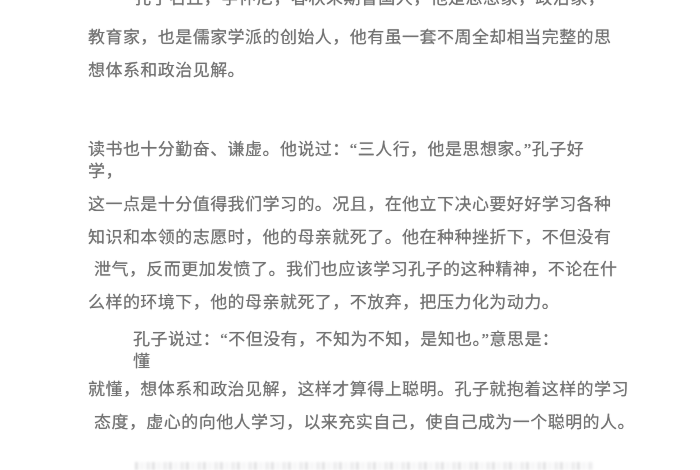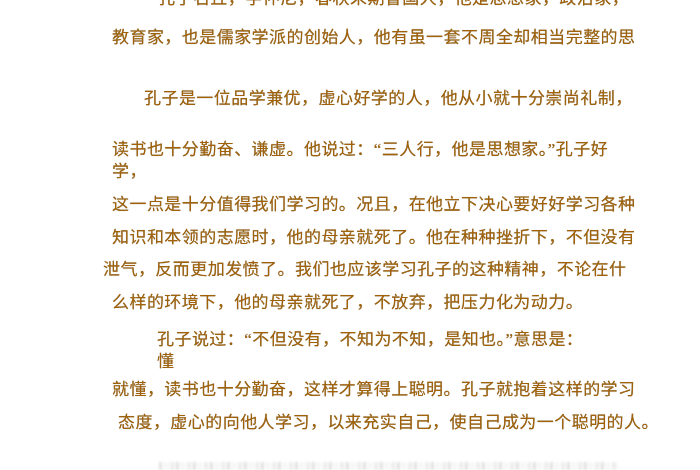--- a/index.html
+++ b/index.html
@@ -11,42 +11,41 @@
     position: relative;
     width: 700px;
     height: 470px;
     background: #ffffff;
     overflow: hidden;
     font-family: "Liberation Serif", "DejaVu Serif", serif;
   }
   .text-layer {
     position: absolute;
     inset: 0;
-    color: #a16207;
+    color: #737373;
     filter: blur(0.3px);
-    margin-left: 24px;
   }
   .line {
     position: absolute;
     font-size: 17px;
     line-height: 18px;
     letter-spacing: 0.45px;
     white-space: nowrap;
     text-shadow: 0 0 0.7px rgba(70, 70, 70, 0.55);
   }
   
   .l1  { left: 134px; top: -10px; }   
   .l2  { left: 88px;  top: 29px;  }
   .l3  { left: 88px;  top: 62px;  }
   .l4  { left: 120px; top: 90px;  }
   .l5  { left: 88px;  top: 141px; }
   .l6  { left: 88px;  top: 163px; }
   .l7  { left: 88px;  top: 196px; }
   .l8  { left: 88px;  top: 229px; }
-  .l9  { left: 79px;  top: 261px; }
+  .l9  { left: 94px;  top: 261px; }
   .l10 { left: 88px;  top: 294px; }
   .l11 { left: 133px; top: 331px; }
   .l12 { left: 133px; top: 353px; }
   .l13 { left: 88px;  top: 381px; }
   .l14 { left: 94px;  top: 414px; }
   
   .cropped-bottom-line {
     position: absolute;
     left: 135px;
     top: 462px;
@@ -65,26 +64,26 @@
     filter: blur(0.8px);
   }
 </style>
 </head>
 <body>
 
 <div class="page">
   <div class="text-layer">
     <div class="line l1">孔子名丘，字仲尼，春秋末期鲁国人，他是思想家，政治家，</div>
     <div class="line l2">教育家，也是儒家学派的创始人，他有虽一套不周全却相当完整的思</div>
-    <div class="line l4">孔子是一位品学兼优，虚心好学的人，他从小就十分崇尚礼制，</div>
+    <div class="line l3">想体系和政治见解。</div>
     <div class="line l5">读书也十分勤奋、谦虚。他说过：“三人行，他是思想家。”孔子好</div>
     <div class="line l6">学，</div>
     <div class="line l7">这一点是十分值得我们学习的。况且，在他立下决心要好好学习各种</div>
     <div class="line l8">知识和本领的志愿时，他的母亲就死了。他在种种挫折下，不但没有</div>
     <div class="line l9">泄气，反而更加发愤了。我们也应该学习孔子的这种精神，不论在什</div>
     <div class="line l10">么样的环境下，他的母亲就死了，不放弃，把压力化为动力。</div>
     <div class="line l11">孔子说过：“不但没有，不知为不知，是知也。”意思是：</div>
     <div class="line l12">懂</div>
-    <div class="line l13">就懂，读书也十分勤奋，这样才算得上聪明。孔子就抱着这样的学习</div>
+    <div class="line l13">就懂，想体系和政治见解，这样才算得上聪明。孔子就抱着这样的学习</div>
     <div class="line l14">态度，虚心的向他人学习，以来充实自己，使自己成为一个聪明的人。</div>
     <div class="cropped-bottom-line"></div>
   </div>
 </div>
 
 </body></html>

